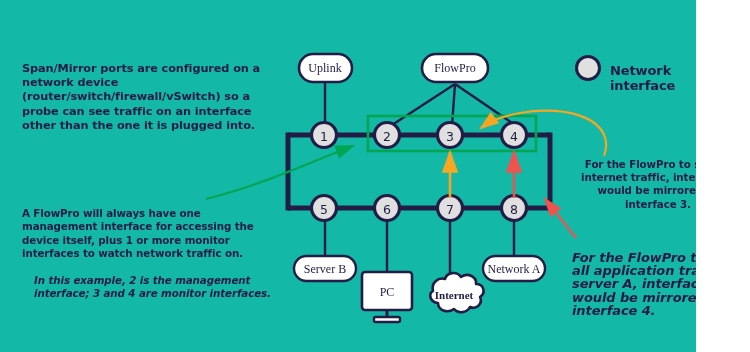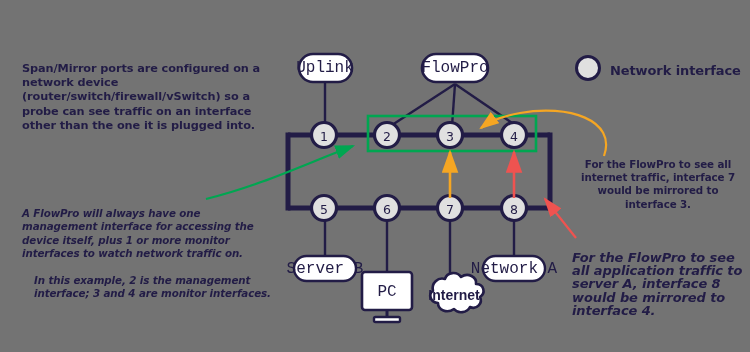--- a/index.html
+++ b/index.html
@@ -2,23 +2,23 @@
 <html><head>
 <meta charset="utf-8">
 <style>
   html, body {
     margin: 0;
     padding: 0;
     background: #ffffff;
   }
   #canvas {
     position: relative;
-    width: 750px;
+    width: 696px;
     height: 352px;
-    background: #737373;
+    background: #14b8a6;
     font-family: "DejaVu Sans", sans-serif;
     overflow: hidden;
   }
   svg.layer {
     position: absolute;
     left: 0;
     top: 0;
     width: 750px;
     height: 352px;
   }
@@ -35,21 +35,20 @@
     font-size: 11.3px;
     line-height: 14.2px;
     letter-spacing: -0.1px;
   }
   #desc-mid {
     left: 22px;
     top: 207px;
     width: 248px;
     font-size: 10.3px;
     line-height: 13.4px;
-    font-style: italic;
     letter-spacing: -0.1px;
   }
   #desc-mid2 {
     left: 22px;
     top: 274px;
     width: 248px;
     font-size: 10.3px;
     line-height: 13.4px;
     font-style: italic;
     letter-spacing: -0.1px;
@@ -75,22 +74,22 @@
   }
   #legend-label {
     left: 610px;
     top: 63px;
     font-size: 13px;
     letter-spacing: -0.1px;
   }
   .node-label {
     position: absolute;
     color: #221c46;
-    font-family: Liberation Mono, monospace;
-    font-size: 16px;
+    font-family: Liberation Serif, serif;
+    font-size: 12px;
     text-align: center;
     transform: translate(-50%, -50%);
     white-space: nowrap;
     pointer-events: none;
   }
   .iface-num {
     position: absolute;
     color: #221c46;
     font-family: "DejaVu Sans", sans-serif;
     font-size: 12.5px;
@@ -99,22 +98,22 @@
   }
   #device-title {
     left: 309px;
     top: 164px;
     font-size: 14.5px;
     letter-spacing: -0.2px;
   }
   .cloud-label {
     position: absolute;
     color: #221c46;
-    font-family: Liberation Sans, sans-serif;
-    font-size: 14px;
+    font-family: Liberation Serif, serif;
+    font-size: 11px;
     font-weight: bold;
     transform: translate(-50%, -50%);
     white-space: nowrap;
     pointer-events: none;
   }
 </style>
 </head>
 <body>
 
 <div id="canvas">

